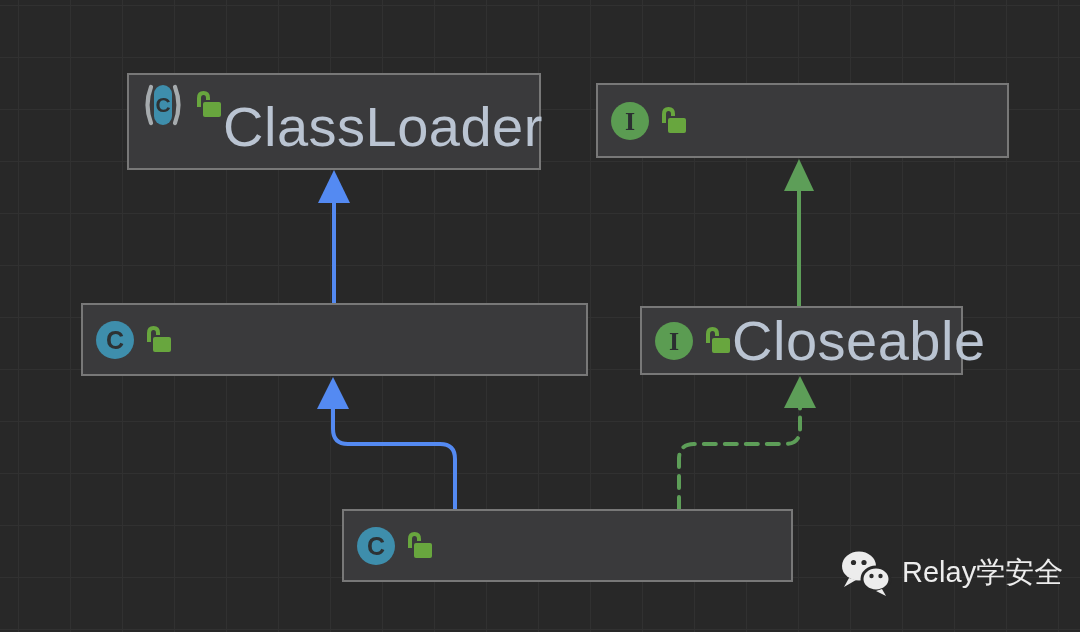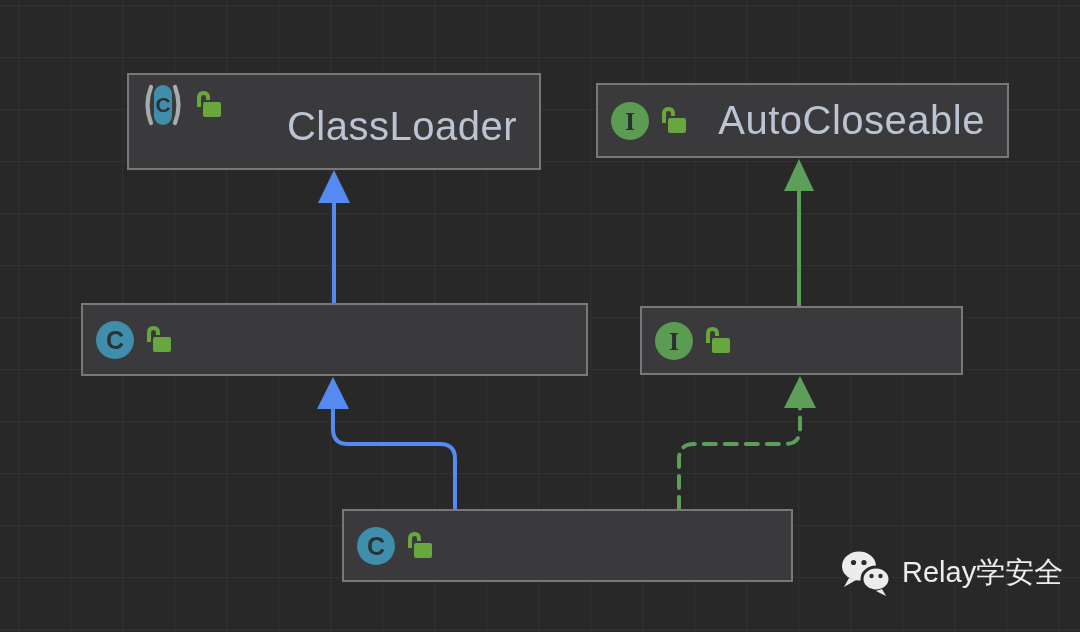--- a/index.html
+++ b/index.html
@@ -14,21 +14,21 @@
     font-family:"Liberation Sans",sans-serif;
   }
   .node{
     position:absolute;box-sizing:border-box;
     background:#3a3a3c;border:2px solid #787878;
     display:flex;align-items:center;
     padding:0 22px 0 12px;
   }
   .node-label{
     margin-left:auto;
-    font-size:40px;color:#bac4d2;letter-spacing:.5px;white-space:nowrap;
+    font-size:56px;color:#bac4d2;letter-spacing:.5px;white-space:nowrap;
   }
   .icons{display:flex;align-items:center;}
   .lock-icon{margin-left:8px;}
   #node-classloader{left:127px;top:73px;width:414px;height:97px;}
   #node-classloader .icons{align-self:flex-start;margin-top:9px;}
   #node-classloader .node-label{margin-top:10px;}
   #node-autocloseable{left:596px;top:83px;width:413px;height:75px;}
   #node-secureclassloader{left:81px;top:303px;width:507px;height:73px;}
   #node-closeable{left:640px;top:306px;width:323px;height:69px;}
   #node-urlclassloader{left:342px;top:509px;width:451px;height:73px;}
@@ -79,21 +79,20 @@
     <span class="icons">
       <svg width="40" height="40" viewBox="0 0 40 40">
         <circle cx="20" cy="20" r="19" fill="#5B9C52"></circle>
         <text x="20" y="29" text-anchor="middle" font-size="26" font-weight="bold" font-family="Liberation Serif, serif" fill="#2b2f31">I</text>
       </svg>
       <svg class="lock-icon" width="30" height="30" viewBox="0 0 30 30">
         <path d="M6,17 L6,8 Q6,3 10.5,3 Q15,3 15,8 L15,10" fill="none" stroke="#68A63E" stroke-width="4"></path>
         <rect x="10" y="12" width="18" height="15" rx="2" fill="#68A63E"></rect>
       </svg>
     </span>
-    <span class="node-label">AutoCloseable</span>
   </div>
 
   <div class="node" id="node-secureclassloader">
     <span class="icons">
       <svg width="40" height="40" viewBox="0 0 40 40">
         <circle cx="20" cy="20" r="19" fill="#3E8EAC"></circle>
         <text x="20" y="29" text-anchor="middle" font-size="25" font-weight="bold" font-family="Liberation Sans, sans-serif" fill="#2d3234">C</text>
       </svg>
       <svg class="lock-icon" width="30" height="30" viewBox="0 0 30 30">
         <path d="M6,17 L6,8 Q6,3 10.5,3 Q15,3 15,8 L15,10" fill="none" stroke="#68A63E" stroke-width="4"></path>
@@ -106,20 +105,21 @@
     <span class="icons">
       <svg width="40" height="40" viewBox="0 0 40 40">
         <circle cx="20" cy="20" r="19" fill="#5B9C52"></circle>
         <text x="20" y="29" text-anchor="middle" font-size="26" font-weight="bold" font-family="Liberation Serif, serif" fill="#2b2f31">I</text>
       </svg>
       <svg class="lock-icon" width="30" height="30" viewBox="0 0 30 30">
         <path d="M6,17 L6,8 Q6,3 10.5,3 Q15,3 15,8 L15,10" fill="none" stroke="#68A63E" stroke-width="4"></path>
         <rect x="10" y="12" width="18" height="15" rx="2" fill="#68A63E"></rect>
       </svg>
     </span>
+    <span class="node-label">Closeable</span>
   </div>
 
   <div class="node" id="node-urlclassloader">
     <span class="icons">
       <svg width="40" height="40" viewBox="0 0 40 40">
         <circle cx="20" cy="20" r="19" fill="#3E8EAC"></circle>
         <text x="20" y="29" text-anchor="middle" font-size="25" font-weight="bold" font-family="Liberation Sans, sans-serif" fill="#2d3234">C</text>
       </svg>
       <svg class="lock-icon" width="30" height="30" viewBox="0 0 30 30">
         <path d="M6,17 L6,8 Q6,3 10.5,3 Q15,3 15,8 L15,10" fill="none" stroke="#68A63E" stroke-width="4"></path>

